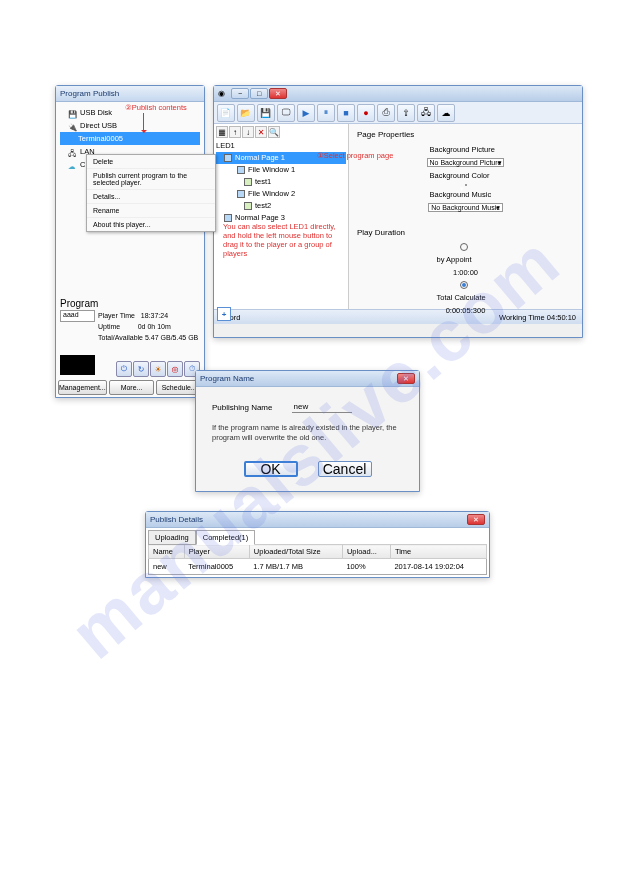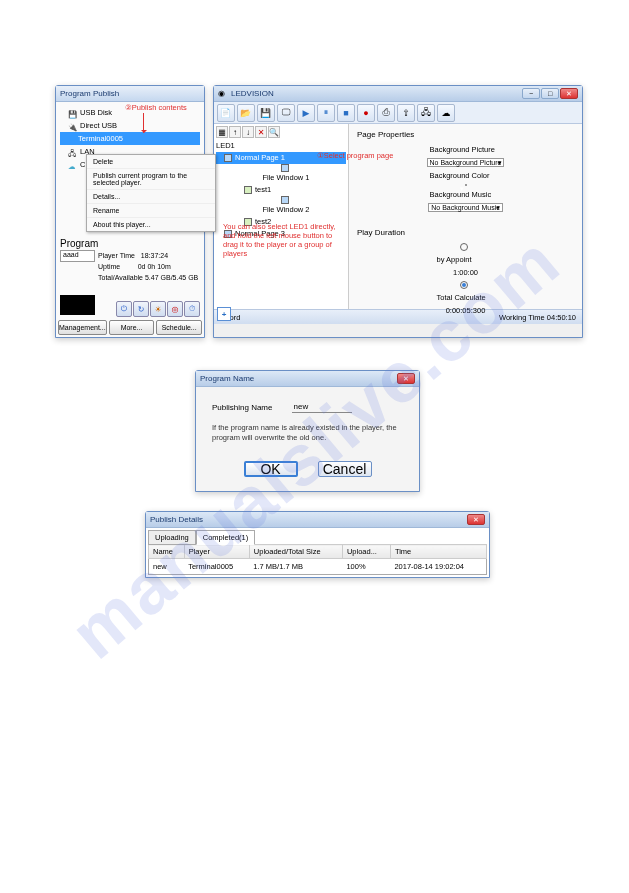--- a/index.html
+++ b/index.html
@@ -13,21 +13,21 @@
     .win { background: #f0f0f0; border: 1px solid #6a8fc5; border-radius: 3px 3px 0 0; box-shadow: 0 2px 6px rgba(0,0,0,0.2); }
     .titlebar { background: linear-gradient(#e8eff9, #c5d8ef); height: 16px; display: flex; align-items: center; padding: 0 4px; border-bottom: 1px solid #9fb8d8; }
     .titlebar.dark { background: linear-gradient(#dce8f6, #b8cde8); }
     .titlebar .icon { width: 10px; height: 10px; margin-right: 3px; }
     .titlebar .title { flex: 1; font-size: 8px; color: #1a3a6e; }
     .winbtns { display: flex; gap: 1px; }
     .winbtn { width: 18px; height: 11px; background: linear-gradient(#e8eff9, #c5d8ef); border: 1px solid #8aa8cc; border-radius: 2px; display: flex; align-items: center; justify-content: center; font-size: 7px; cursor: pointer; }
     .winbtn.close { background: linear-gradient(#e88, #d33); color: #fff; border-color: #a33; }
     
     
-    .pubwin { width: 150px; position: absolute; left: 0; top: 0; height: 253px; }
+    .pubwin { width: 150px; position: absolute; left: 0; top: 0; height: 313px; }
     .pubbody { background: #fafafa; padding: 2px; height: calc(100% - 16px); position: relative; }
     .tree { font-size: 7.5px; line-height: 13px; padding: 2px; }
     .tree-item { display: flex; align-items: center; padding-left: 8px; cursor: pointer; }
     .tree-item.l2 { padding-left: 18px; }
     .tree-icon { width: 9px; height: 9px; margin-right: 3px; display: inline-block; }
     .tree-item.sel { background: #3399ff; color: #fff; padding: 0 3px 0 18px; }
     
     .ctxmenu { position: absolute; left: 30px; top: 52px; background: #f9f9f9; border: 1px solid #aaa; box-shadow: 1px 1px 3px rgba(0,0,0,0.3); font-size: 7px; width: 130px; z-index: 10; }
     .ctxitem { padding: 3px 6px; border-bottom: 1px solid #eee; cursor: pointer; }
     .ctxitem:last-child { border: none; }
@@ -50,21 +50,21 @@
     .menubar span { cursor: pointer; }
     .toolbar { height: 22px; background: #e8eff9; display: flex; align-items: center; padding: 0 3px; gap: 2px; border-bottom: 1px solid #b8c8e0; }
     .tbtn { width: 18px; height: 18px; border: 1px solid #a8b8d0; background: linear-gradient(#f5f9ff, #d8e4f4); border-radius: 2px; display: flex; align-items: center; justify-content: center; cursor: pointer; font-size: 9px; }
     .ledbody { display: flex; height: calc(100% - 52px - 14px); }
     .ledleft { width: 135px; border-right: 1px solid #ccc; background: #fff; padding: 2px; font-size: 7.5px; }
     .minitb { display: flex; gap: 1px; margin-bottom: 2px; }
     .minibtn { width: 12px; height: 12px; border: 1px solid #bbb; background: #f4f4f4; display: flex; align-items: center; justify-content: center; font-size: 8px; cursor: pointer; }
     .ltree { line-height: 12px; }
     .ltree-item { display: flex; align-items: center; cursor: pointer; }
     .ltree-item.l1 { padding-left: 8px; }
-    .ltree-item.l2 { padding-left: 10px; flex-direction: column; }
+    .ltree-item.l2 { padding-left: 21px; }
     .ltree-item.l3 { padding-left: 28px; }
     .ltree-item.sel { background: #3399ff; color: #fff; padding-right: 1px; }
     .ltree-sq { width: 8px; height: 8px; border: 1px solid #666; margin-right: 3px; background: #b8d8f8; }
     
     .ledright { flex: 1; padding: 6px 8px; background: #f9f9f9; font-size: 7.5px; }
     .prop-title { font-size: 8px; margin-bottom: 6px; }
     .prop-row { display: flex; align-items: center; margin-bottom: 4px; gap: 4px; flex-direction: column; }
     .prop-label { width: 72px; }
     .prop-sel { flex: 1; background: #fff; border: 1px solid #999; height: 12px; font-size: 7px; padding: 0 2px; position: relative; }
     .prop-sel::after { content: "▾"; position: absolute; right: 2px; }
@@ -168,21 +168,20 @@
         <div class="xpbtn">Management...</div>
         <div class="xpbtn">More...</div>
         <div class="xpbtn">Schedule...</div>
       </div>
     </div>
   </div>
 
   <div class="win ledwin">
     <div class="titlebar dark">
       <span class="icon">◉</span>
-      <span class="title">LEDVISION</span>
       <div class="winbtns">
         <div class="winbtn">−</div>
         <div class="winbtn">□</div>
         <div class="winbtn close">✕</div>
       </div>
     </div>
     <div class="toolbar">
       <div class="tbtn">📄</div>
       <div class="tbtn">📂</div>
       <div class="tbtn">💾</div>

